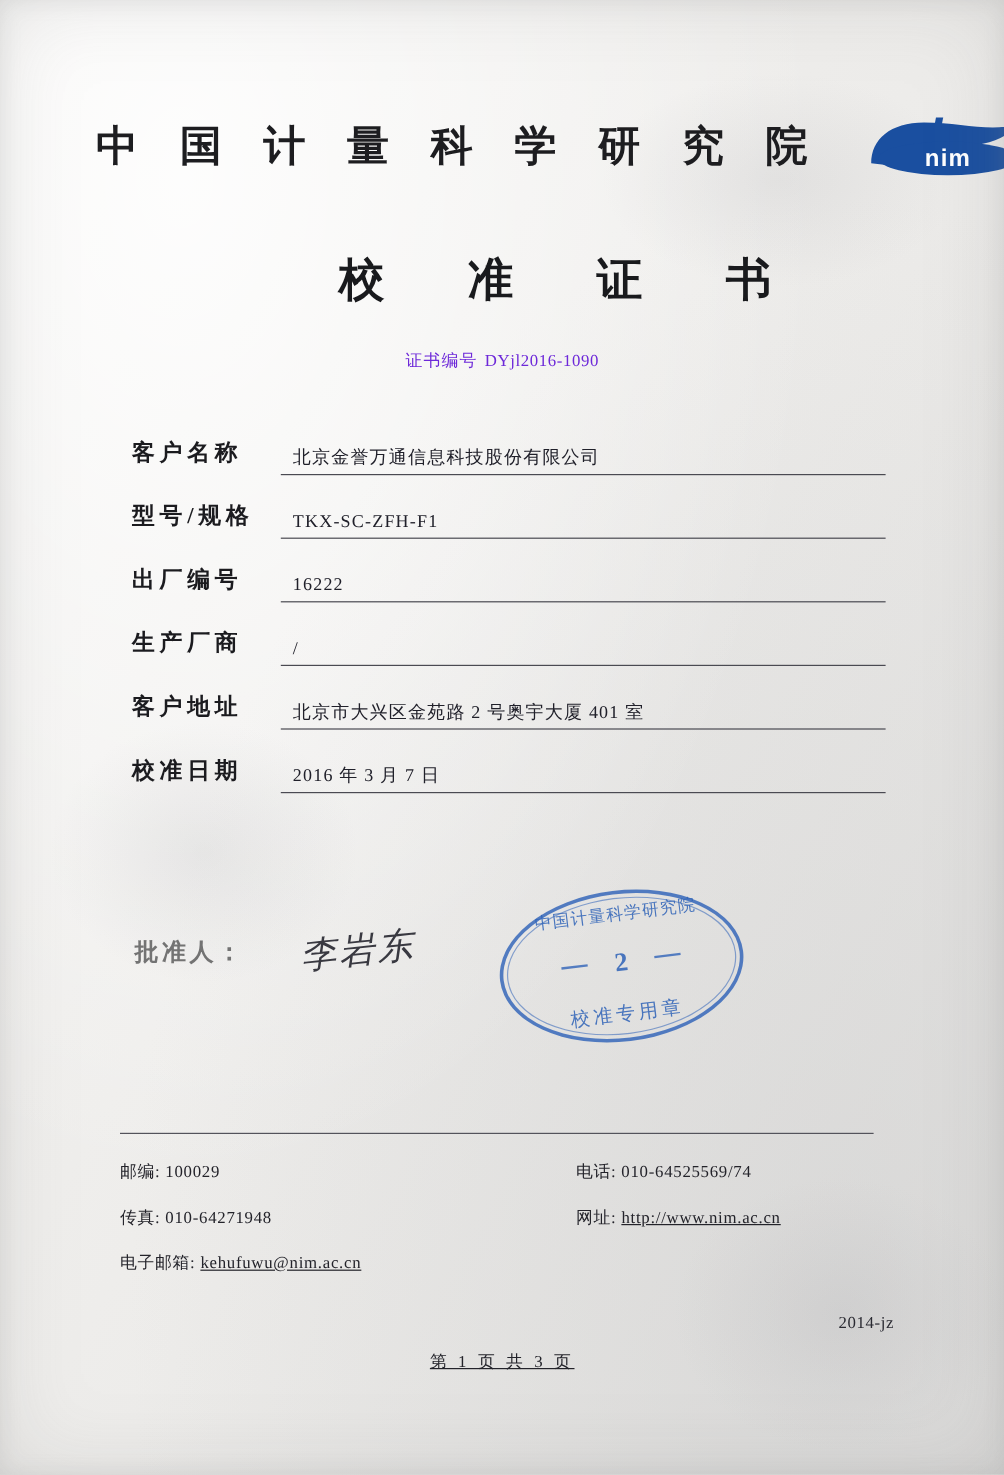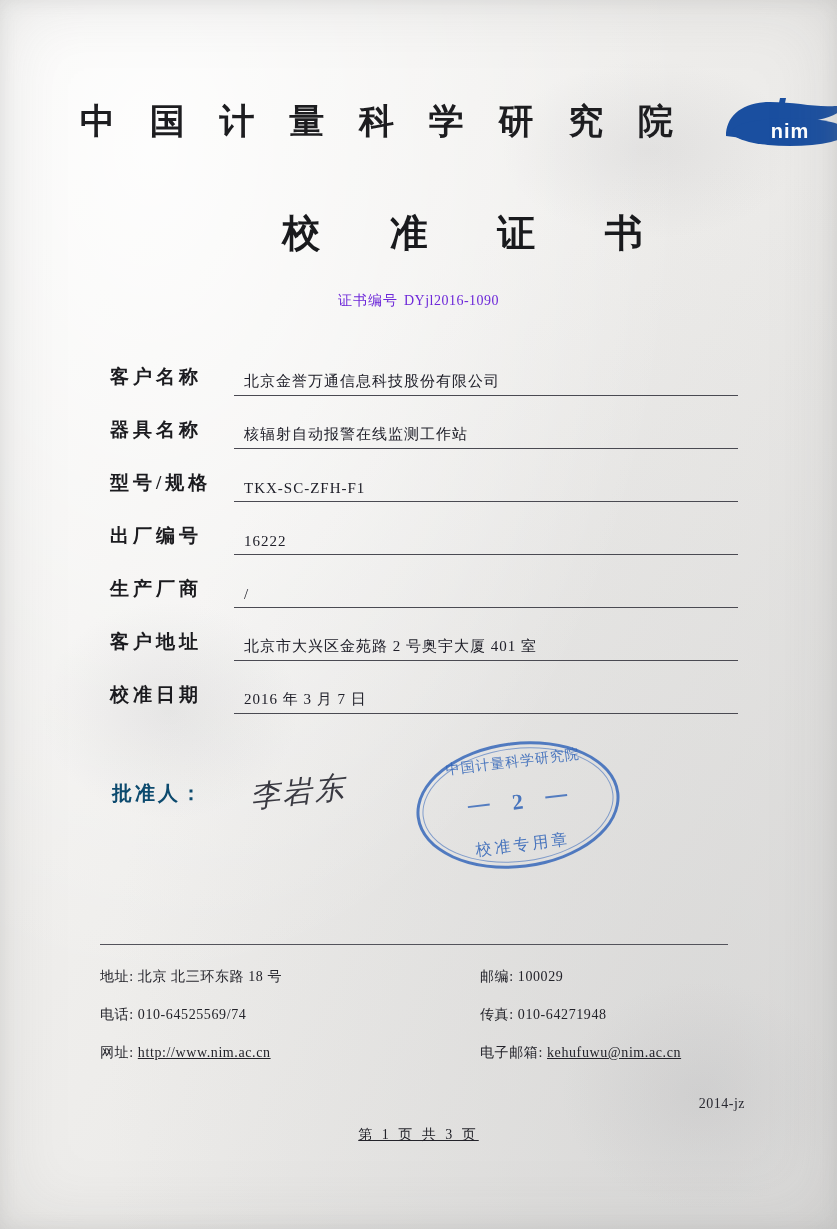--- a/index.html
+++ b/index.html
@@ -142,21 +142,21 @@
   }
 
   
   .approver {
     position: absolute;
     top: 780px;
     left: 112px;
     font-size: 20px;
     letter-spacing: 3px;
     font-weight: 700;
-    color: #0c4a6e;
+    color: #737373;
   }
   .signature {
     position: absolute;
     top: 772px;
     left: 250px;
     font-family: "Liberation Serif", serif;
     font-size: 30px;
     color: #2a2a33;
     transform: rotate(-6deg);
     font-style: italic;
@@ -319,27 +319,20 @@
     <div class="fields">
 
       <div class="field-row">
         <div class="field-label">客户名称</div>
         <div class="field-value-wrap">
           <div class="field-value">北京金誉万通信息科技股份有限公司</div>
           <div class="field-rule"></div>
         </div>
       </div>
 
-      <div class="field-row">
-        <div class="field-label">器具名称</div>
-        <div class="field-value-wrap">
-          <div class="field-value">核辐射自动报警在线监测工作站</div>
-          <div class="field-rule"></div>
-        </div>
-      </div>
 
       <div class="field-row">
         <div class="field-label">型号/规格</div>
         <div class="field-value-wrap">
           <div class="field-value">TKX-SC-ZFH-F1</div>
           <div class="field-rule"></div>
         </div>
       </div>
 
       <div class="field-row">
@@ -385,21 +378,20 @@
       <div class="seal-top-text">中国计量科学研究院</div>
       <div class="seal-dash-l"></div>
       <div class="seal-dash-r"></div>
       <div class="seal-num">2</div>
       <div class="seal-bottom-text">校准专用章</div>
     </div>
 
     <div class="footer-rule"></div>
     <div class="footer">
       <div class="footer-grid">
-        <div class="footer-cell">地址: 北京  北三环东路 18 号</div>
         <div class="footer-cell">邮编: 100029</div>
         <div class="footer-cell">电话: 010-64525569/74</div>
         <div class="footer-cell">传真: 010-64271948</div>
         <div class="footer-cell">
           <span>网址:</span>
           <span class="link">http://www.nim.ac.cn</span>
         </div>
         <div class="footer-cell">
           <span>电子邮箱:</span>
           <span class="link">kehufuwu@nim.ac.cn</span>

